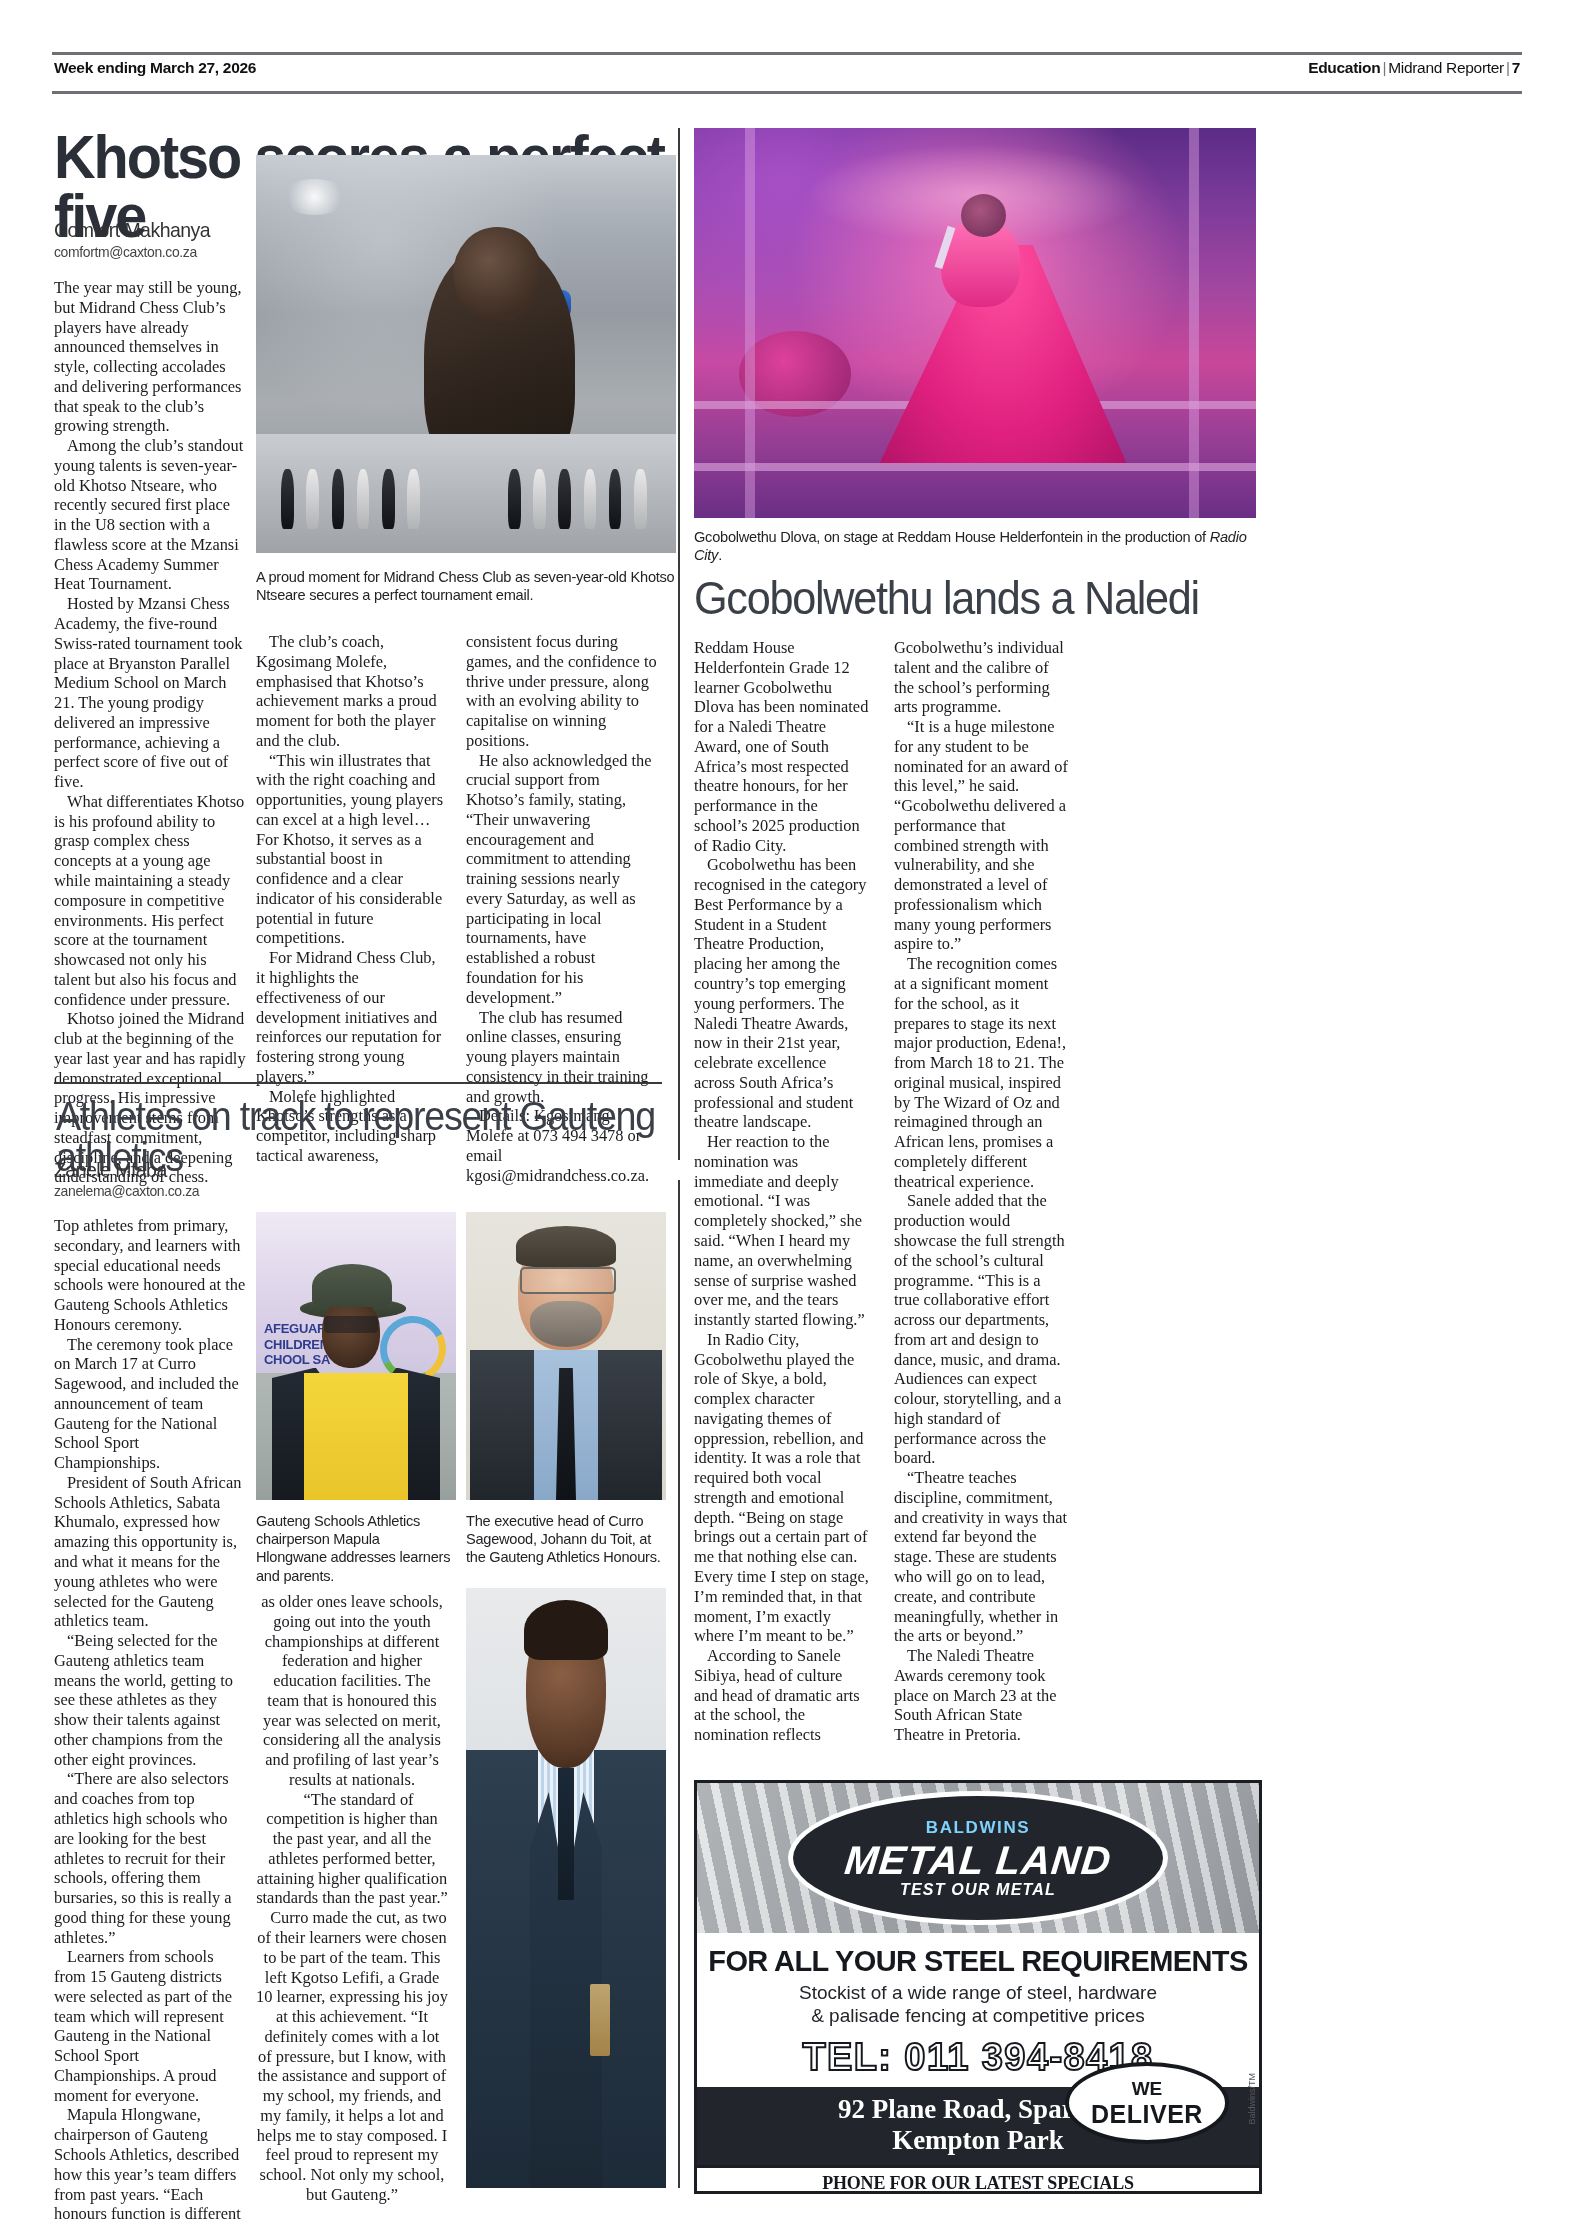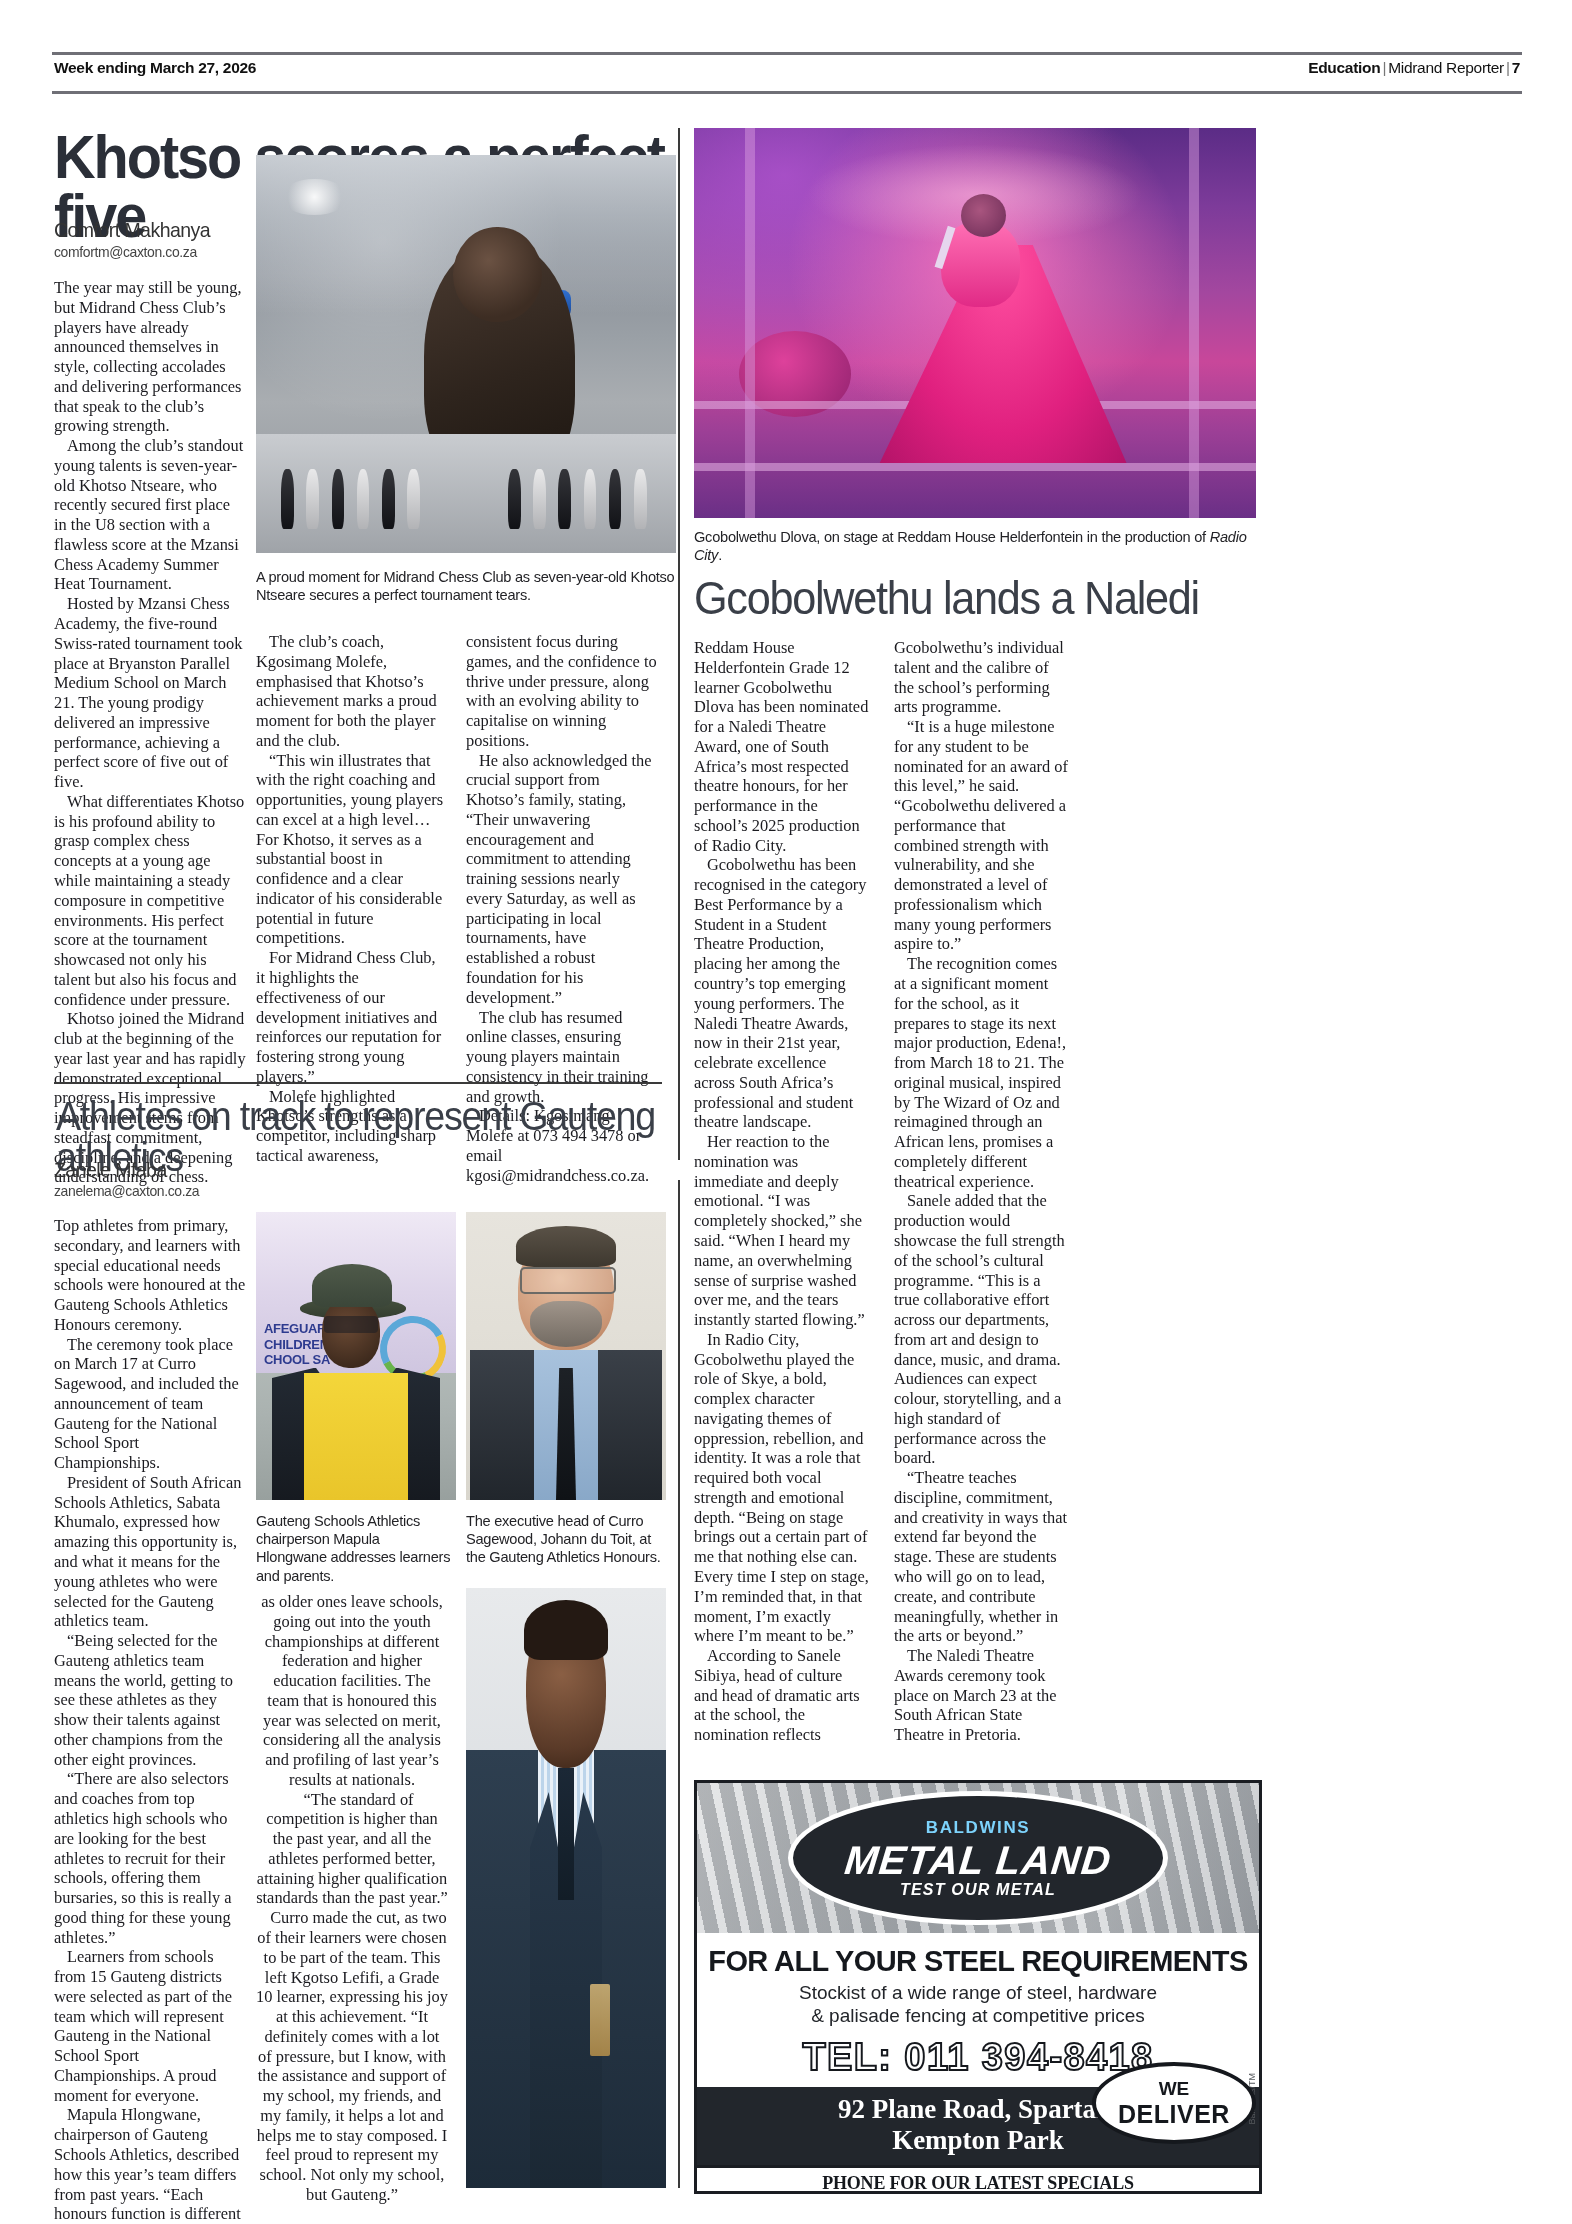--- a/index.html
+++ b/index.html
@@ -211,21 +211,21 @@
         <div class="pc pcw" style="left:36%;"></div>
       <div class="pc" style="left:60%;"></div>
         <div class="pc pcw" style="left:66%;"></div>
       <div class="pc" style="left:72%;"></div>
         <div class="pc pcw" style="left:78%;"></div>
       <div class="pc" style="left:84%;"></div>
         <div class="pc pcw" style="left:90%;"></div>
     </div>
   </div>
 
-  <div class="caption" style="position:absolute;left:256px;top:568px;width:424px;">A proud moment for Midrand Chess Club as seven-year-old Khotso Ntseare secures a perfect tournament tears.</div>
+  <div class="caption" style="position:absolute;left:256px;top:568px;width:424px;">A proud moment for Midrand Chess Club as seven-year-old Khotso Ntseare secures a perfect tournament email.</div>
 
   <div class="body-col" style="position:absolute;left:256px;top:632px;width:192px;">
     <p>The club’s coach, Kgosimang Molefe, emphasised that Khotso’s achievement marks a proud moment for both the player and the club.</p>
     <p>“This win illustrates that with the right coaching and opportunities, young players can excel at a high level… For Khotso, it serves as a substantial boost in confidence and a clear indicator of his considerable potential in future competitions.</p>
     <p>For Midrand Chess Club, it highlights the effectiveness of our development initiatives and reinforces our reputation for fostering strong young players.”</p>
     <p>Molefe highlighted Khotso’s strengths as a competitor, including sharp tactical awareness,</p>
   </div>
 
   <div class="body-col" style="position:absolute;left:466px;top:632px;width:192px;">
     <p class="noind">consistent focus during games, and the confidence to thrive under pressure, along with an evolving ability to capitalise on winning positions.</p>
@@ -357,20 +357,20 @@
     </div>
     <div class="ad-tel">TEL: 011 394-8418</div>
     <div class="ad-addr">
       <div>92 Plane Road, Spartan,</div>
       <div>Kempton Park</div>
     </div>
     <div class="ad-foot">PHONE FOR OUR LATEST SPECIALS</div>
     <div class="ad-vert">Baldwins/TM</div>
   </div>
 
-  <div style="position:absolute;left:1092px;top:2062px;width:156px;height:74px;border-radius:50%;
+  <div style="position:absolute;left:1065px;top:2062px;width:156px;height:74px;border-radius:50%;
               border:4px solid #15181d;background:#fff;display:flex;flex-direction:column;
               align-items:center;justify-content:center;z-index:5;">
     <div style="font-family:'Liberation Sans',sans-serif;font-weight:bold;font-size:19px;color:#15181d;">WE</div>
     <div style="font-family:'Liberation Sans',sans-serif;font-weight:bold;font-size:25px;color:#15181d;letter-spacing:.5px;text-align:center;">DELIVER</div>
   </div>
 
 </div>
 
 </body></html>

